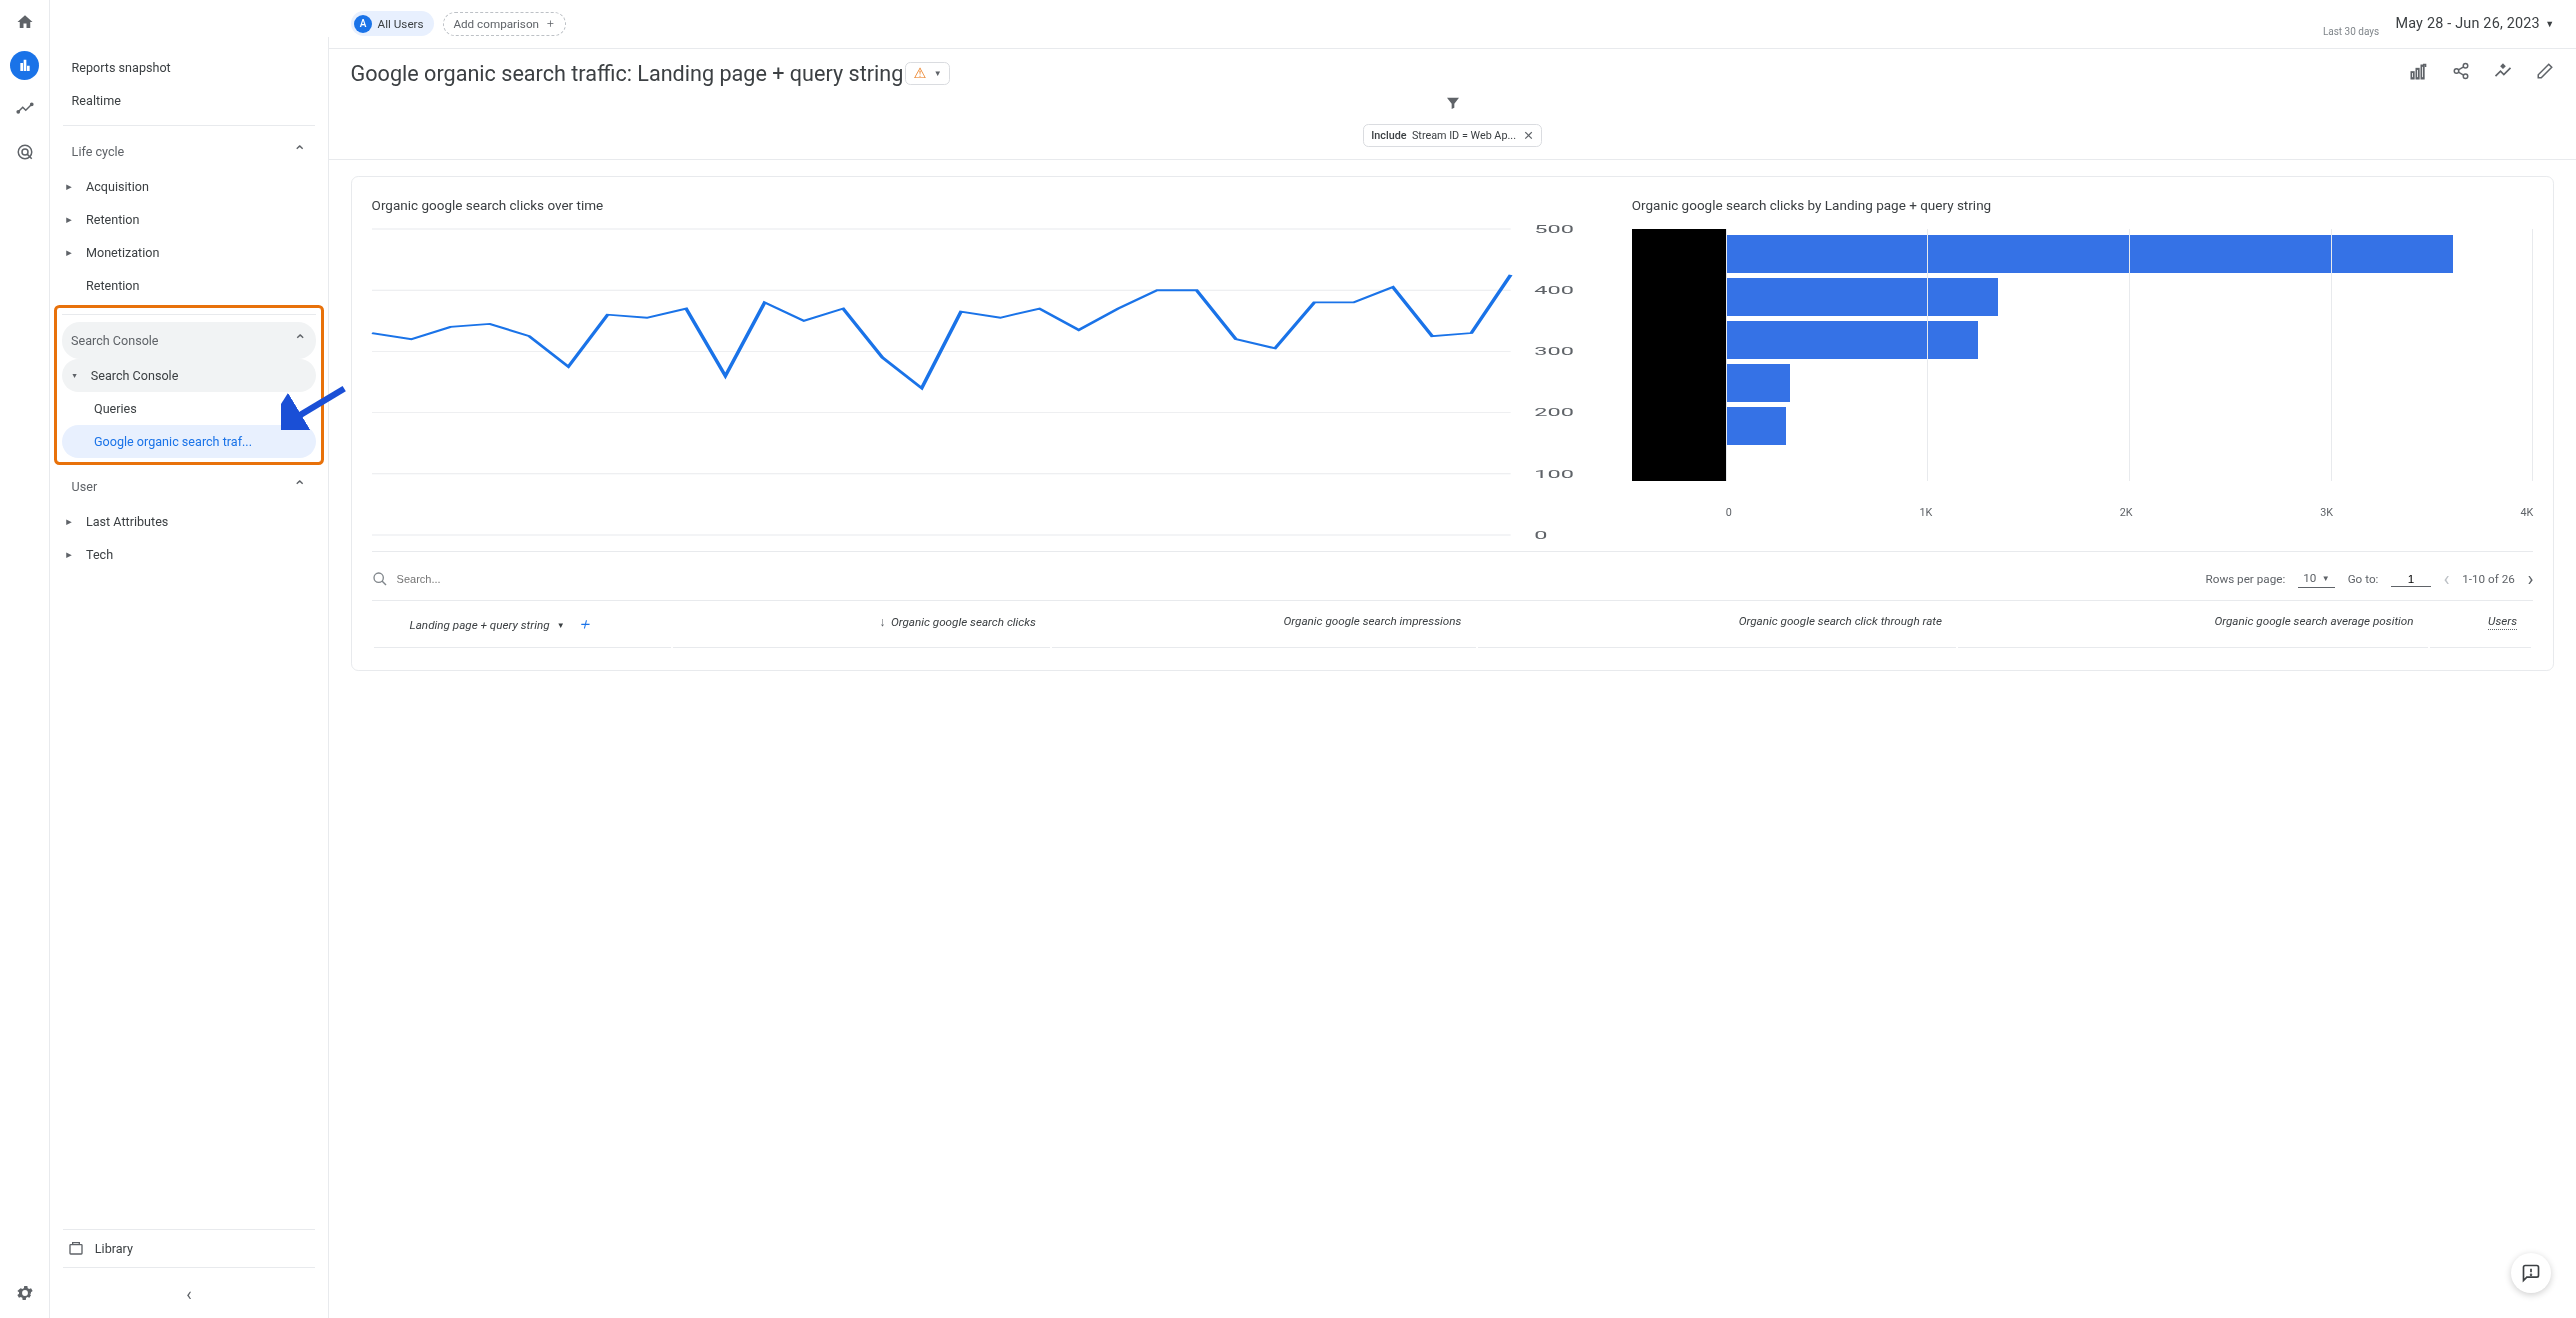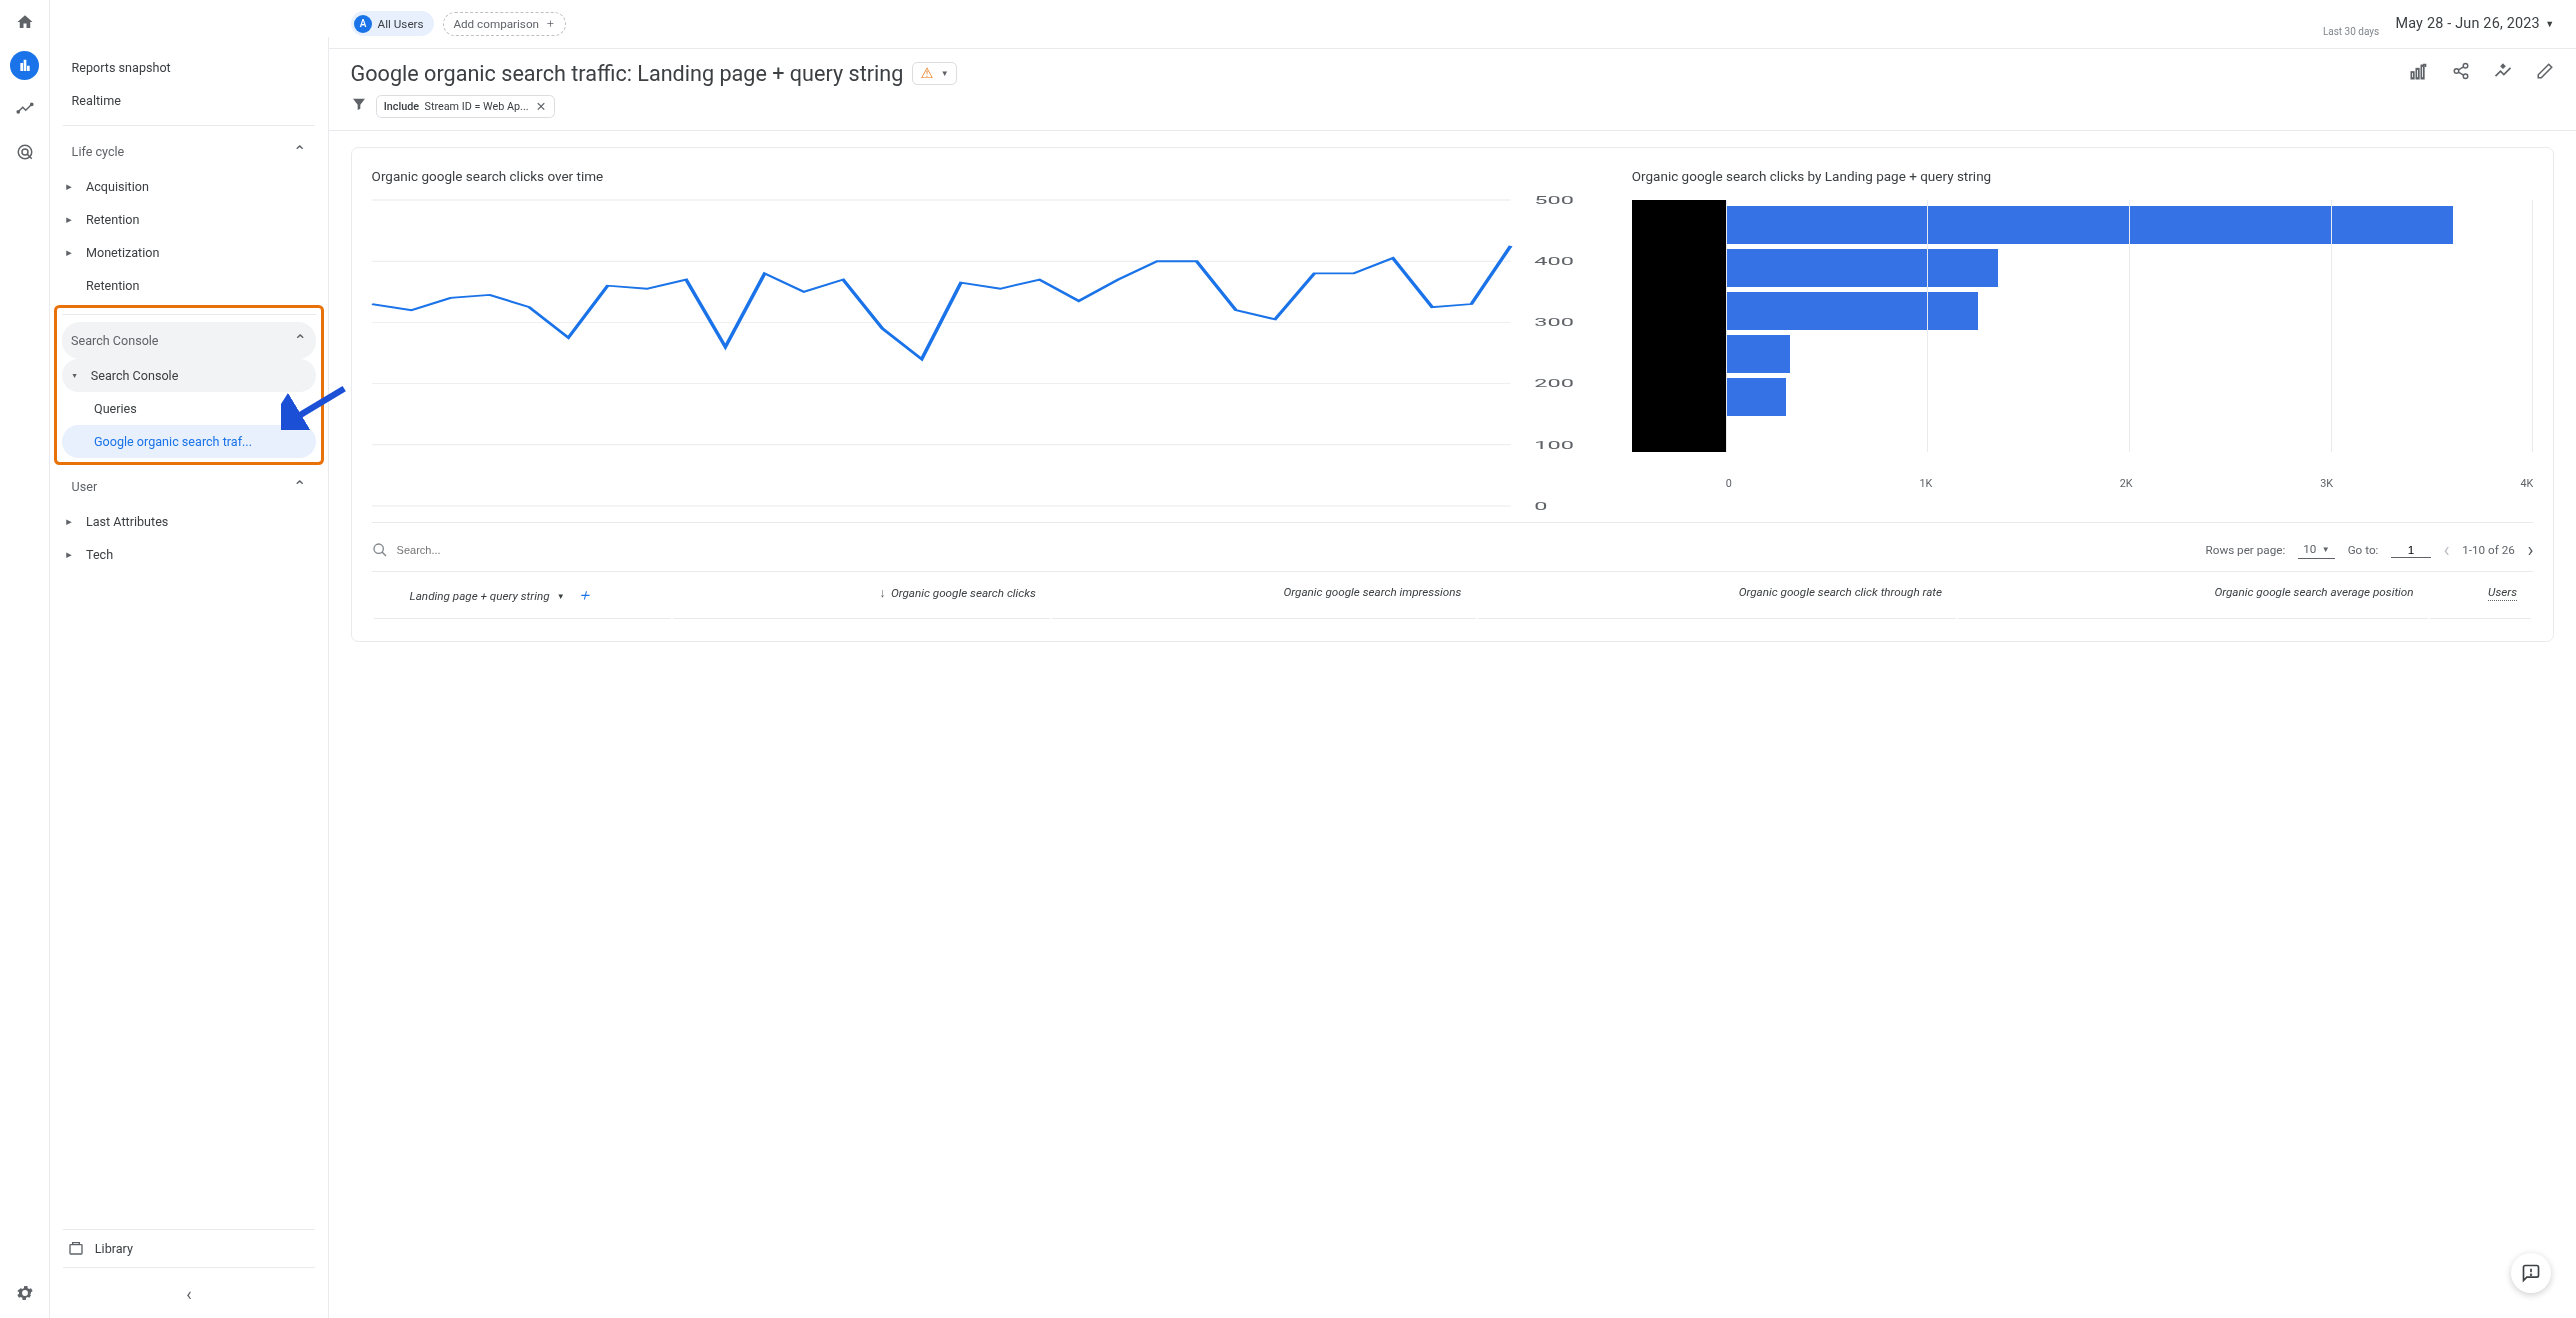--- a/index.html
+++ b/index.html
@@ -32,28 +32,28 @@
 
 .main { flex: 1; display: flex; flex-direction: column; overflow: hidden; }
 .topbar { display: flex; align-items: center; padding: 10.8px 21.6px; border-bottom: 0.9px solid #e8eaed; gap: 9px; }
 .pill-blue { display: flex; align-items: center; gap: 5.4px; background: #e8f0fe; border-radius: 14.4px; padding: 3.6px 10.8px 3.6px 3.6px; font-size: 11.7px;}
 .pill-blue .a-badge { background: #1a73e8; color: #fff; width: 18px; height: 18px; border-radius: 50%; display: flex; align-items: center; justify-content: center; font-size: 10px; font-weight: 500;}
 .pill-dashed { border: 0.9px dashed #bdc1c6; border-radius: 14.4px; padding: 3.6px 9px; display: flex; align-items: center; gap: 5.4px; font-size: 11.7px; cursor: pointer; color: #5f6368;}
 .top-spacer { flex: 1; }
 .date-label { font-size: 10px; color: #80868b; margin-right: 7.2px; margin-top: 15px; }
 .date-range { font-size: 14.4px; letter-spacing: 0.2px; display: flex; align-items: center; gap: 5.4px; cursor: pointer;}
 
-.title-row { display: flex; align-items: center; padding: 12.6px 21.6px 3.6px; gap: 9px; }
+.title-row { display: flex; align-items: center; padding: 12.6px 21.6px 3.6px; gap: 2px; }
 .title-row h1 { font-size: 21.6px; font-weight: 400; color: #3c4043; }
 .warn-chip { border: 0.9px solid #dadce0; border-radius: 5.4px; padding: 1.8px 7.2px; display: flex; align-items: center; gap: 7.2px; cursor: pointer;}
 .warn-tri { color: #e8710a; font-size: 14.4px; }
 .title-actions { margin-left: auto; display: flex; gap: 23.4px; color: #5f6368; }
 .title-actions span { cursor: pointer; font-size: 18px; }
 
-.filter-row { display: flex; align-items: center; gap: 9px; padding: 5.4px 21.6px 12.6px; border-bottom: 0.9px solid #e8eaed; }
+.filter-row { display: flex; align-items: center; gap: 9px; padding: 5.4px 21.6px 12.6px; border-bottom: 0.9px solid #e8eaed; flex-direction: column; }
 .filter-icon { color: #5f6368; font-size: 14.4px; }
 .filter-chip { border: 0.9px solid #dadce0; border-radius: 5.4px; padding: 2.7px 7.2px; display: flex; align-items: center; gap: 5.4px; font-size: 10.8px; cursor: pointer; max-width: 180px;}
 .filter-chip b { font-weight: 500; }
 .x-close { color: #5f6368; cursor: pointer; font-size: 12.6px; margin-left: 1.8px;}
 
 .content { flex: 1; overflow: auto; padding: 16px 21.6px; background: #fff;}
 .card { border: 0.9px solid #e8eaed; border-radius: 7.2px; padding: 20px; }
 .card-row { display: flex; gap: 43px; }
 .chart-col { flex: 1.35; }
 .barcol { flex: 1; }

